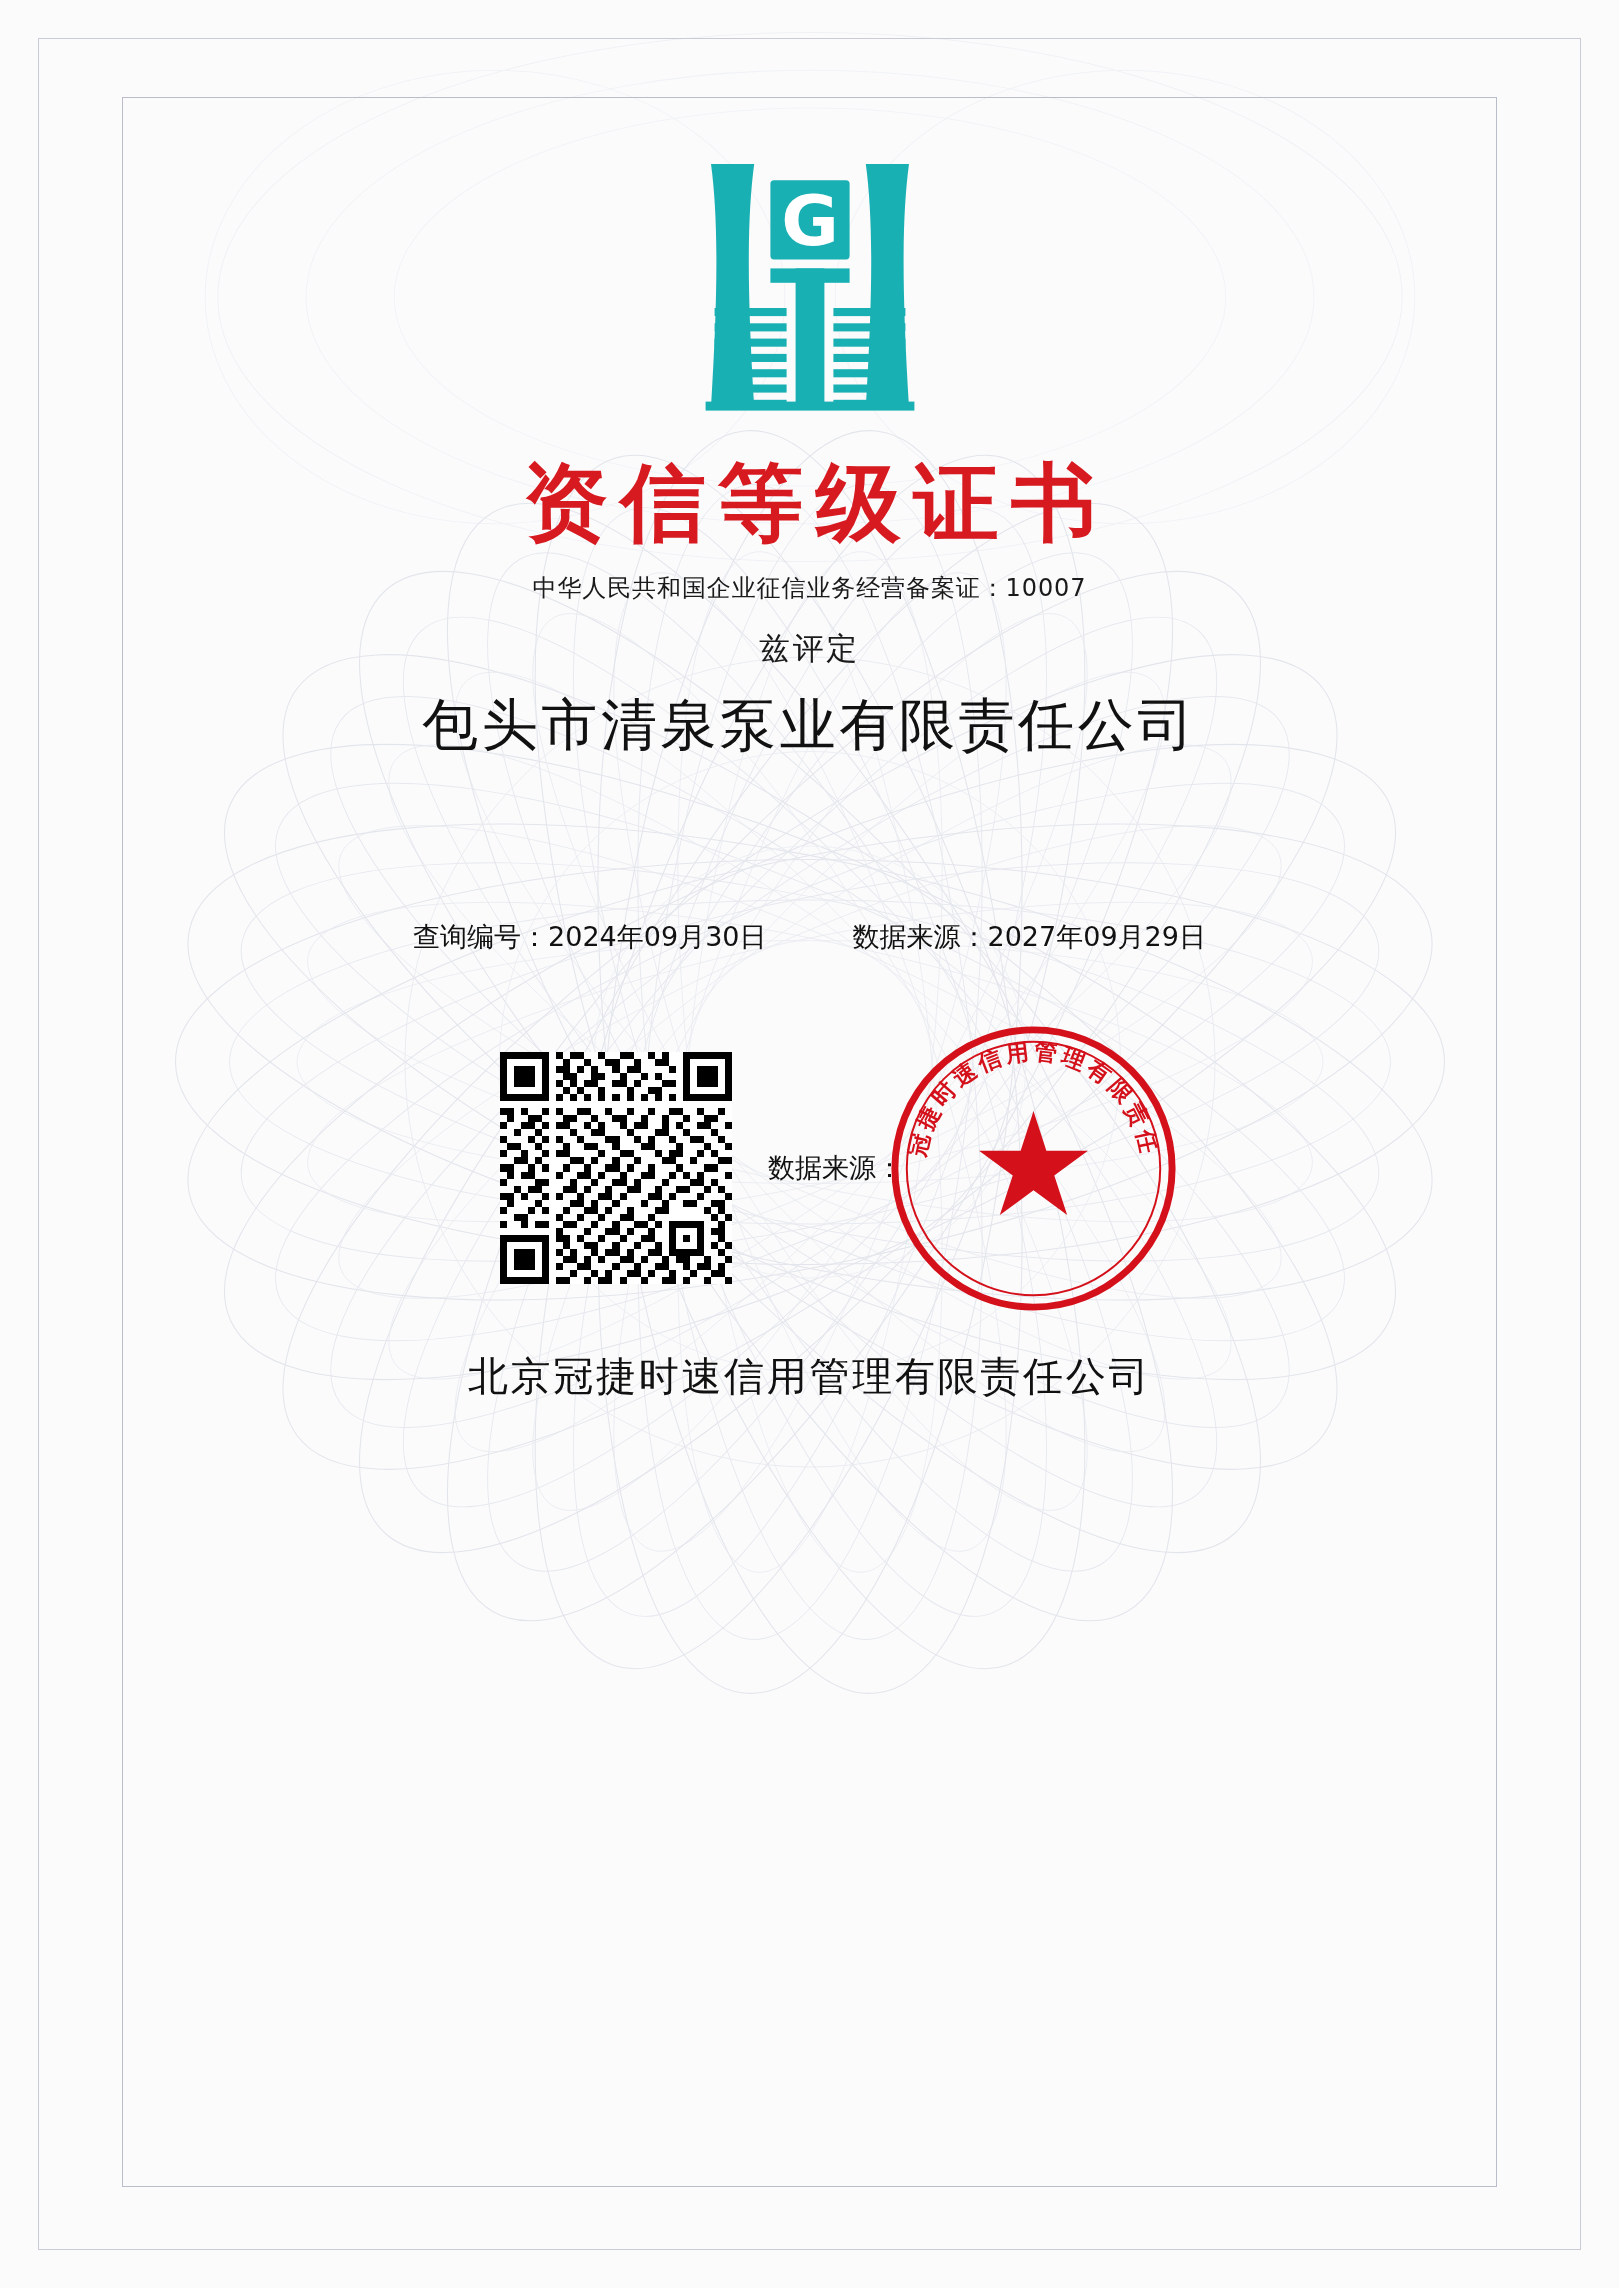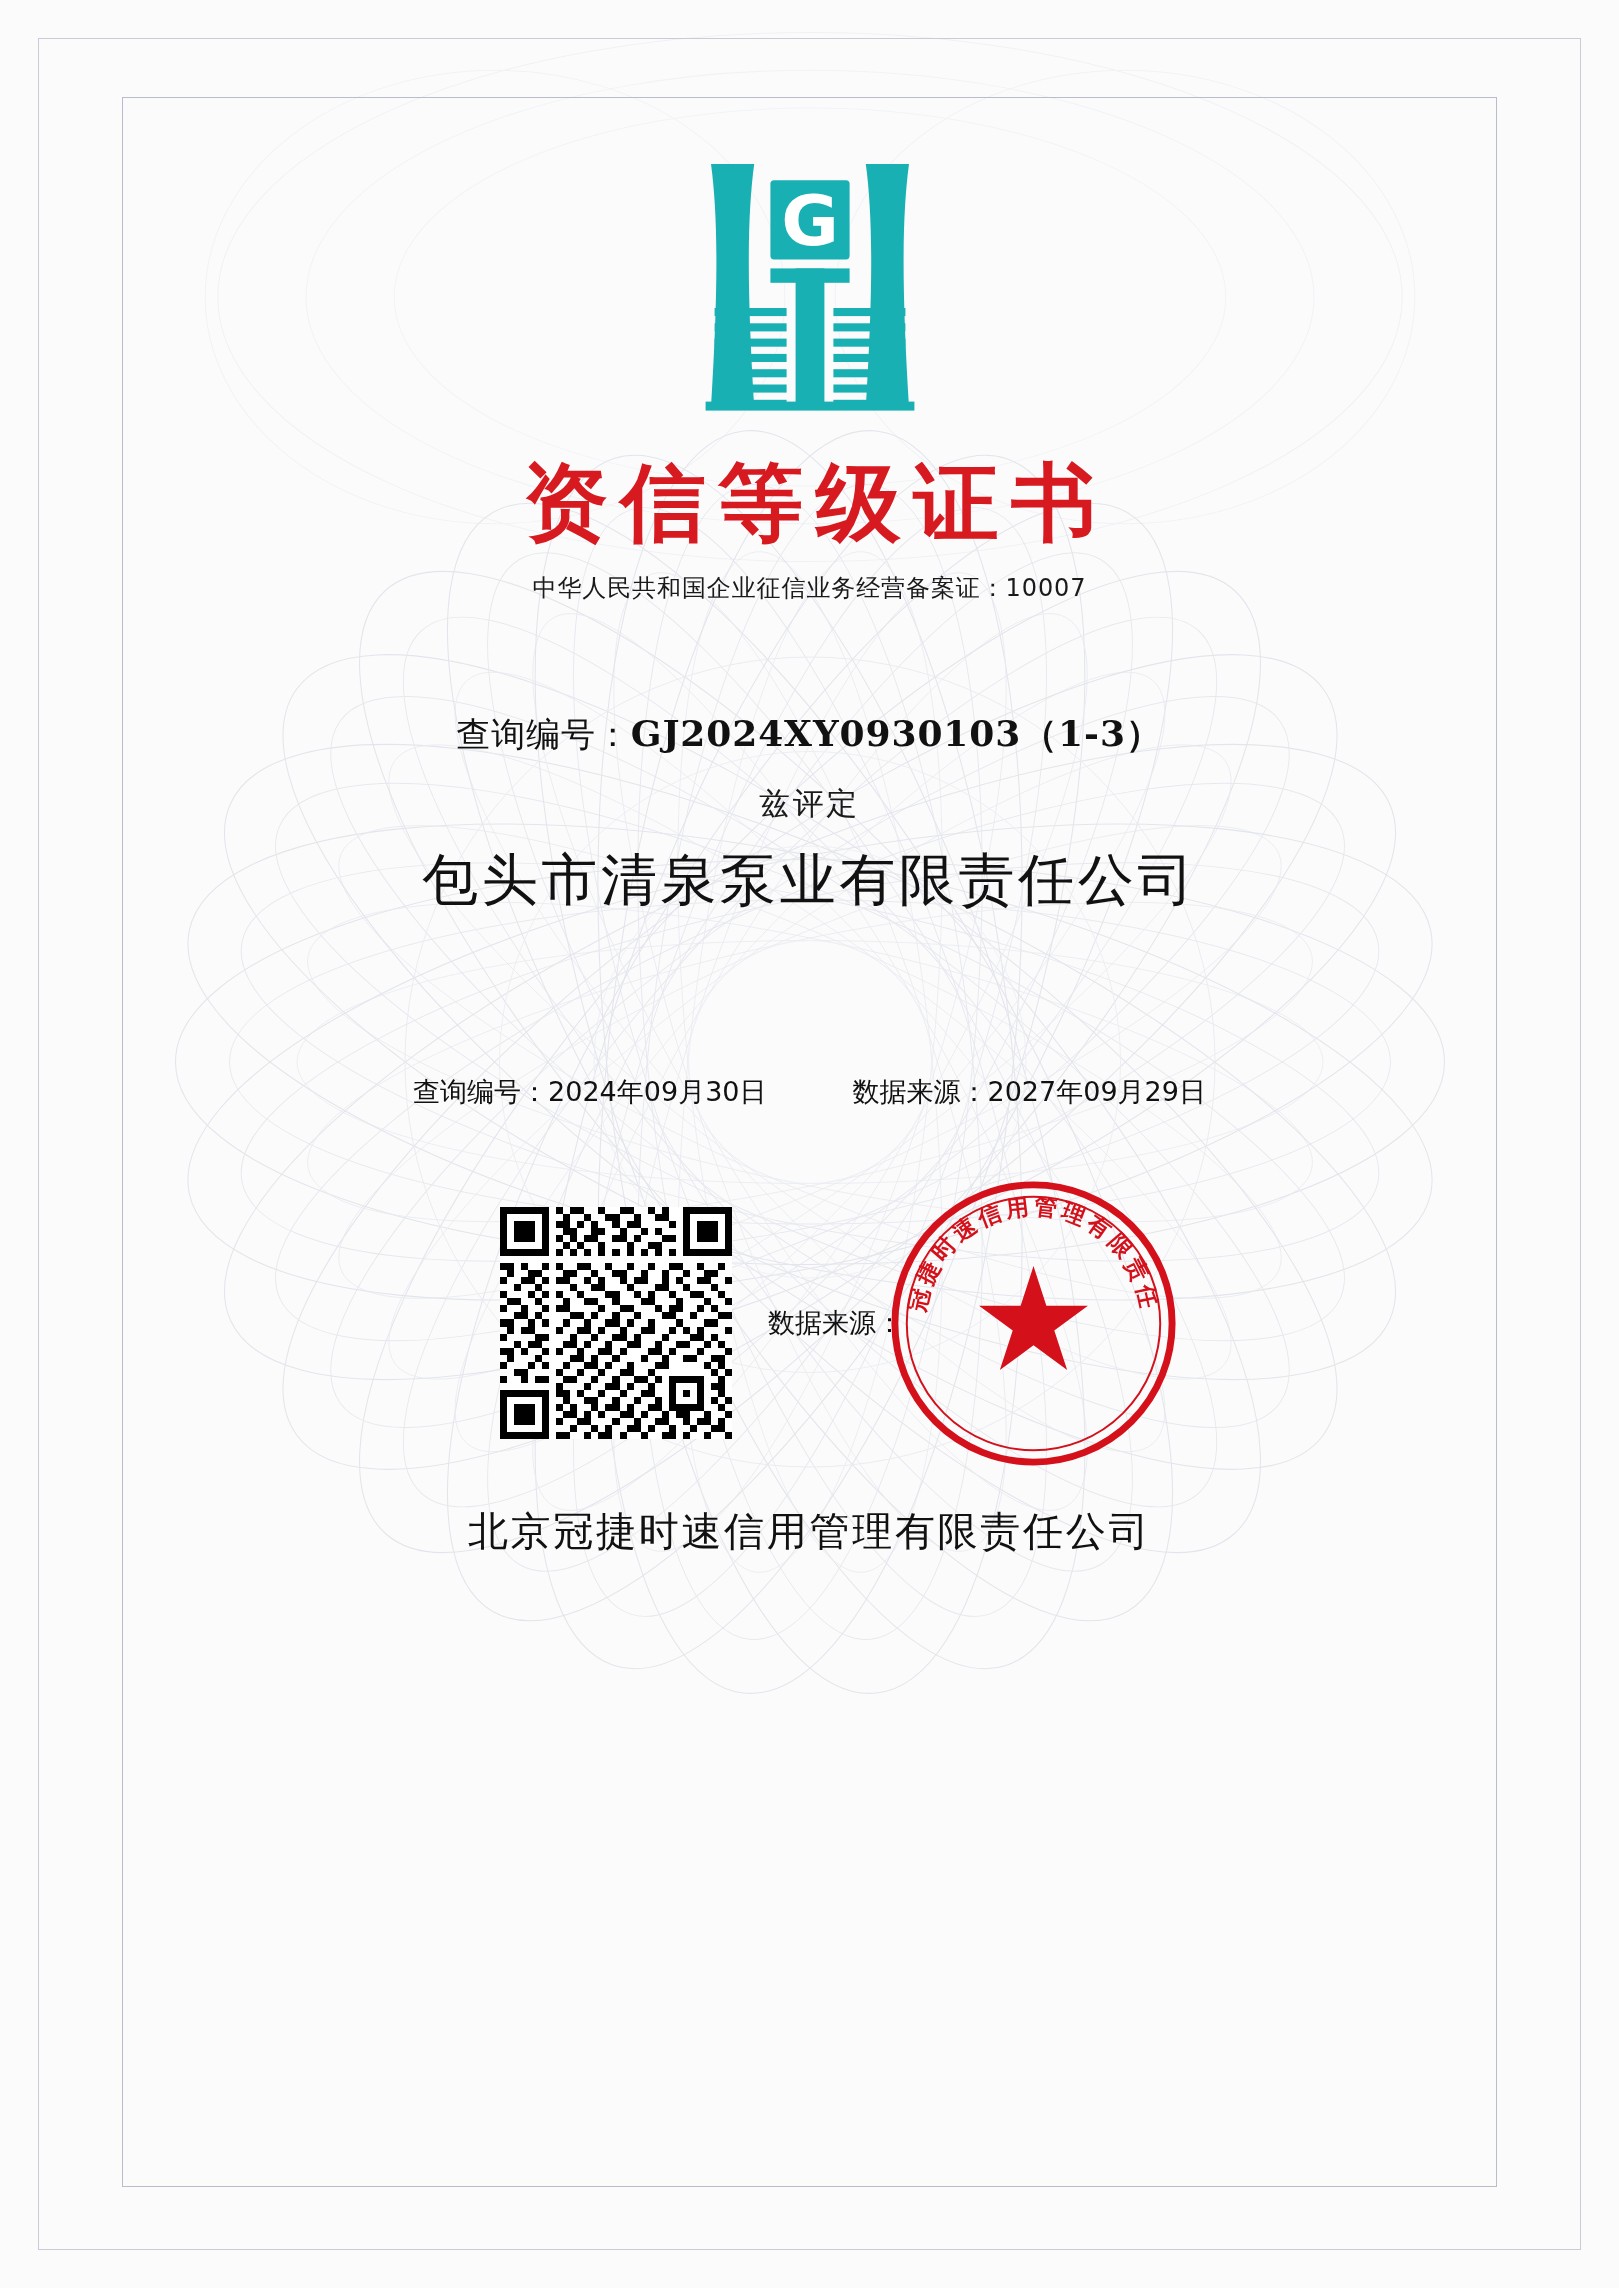--- a/index.html
+++ b/index.html
@@ -278,23 +278,20 @@
         <rect x="166" y="255" width="80" height="9"></rect>
         <rect x="166" y="272" width="80" height="9"></rect>
       </g>
       <rect x="24" y="274" width="232" height="10" fill="#19b0b4"></rect>
     </svg>
 
     <div class="main-title">资信等级证书</div>
 
     <div class="subtitle">中华人民共和国企业征信业务经营备案证：10007</div>
 
-    <div class="query-no">
-      <span class="label">查询编号：</span><span>GJ2024XY0930103（1-3）</span>
-    </div>
 
     <div class="hereby">兹评定</div>
 
     <div class="company">包头市清泉泵业有限责任公司</div>
 
 
     <div class="dates">
       <span>查询编号：2024年09月30日</span>
       <span>数据来源：2027年09月29日</span>
     </div>

